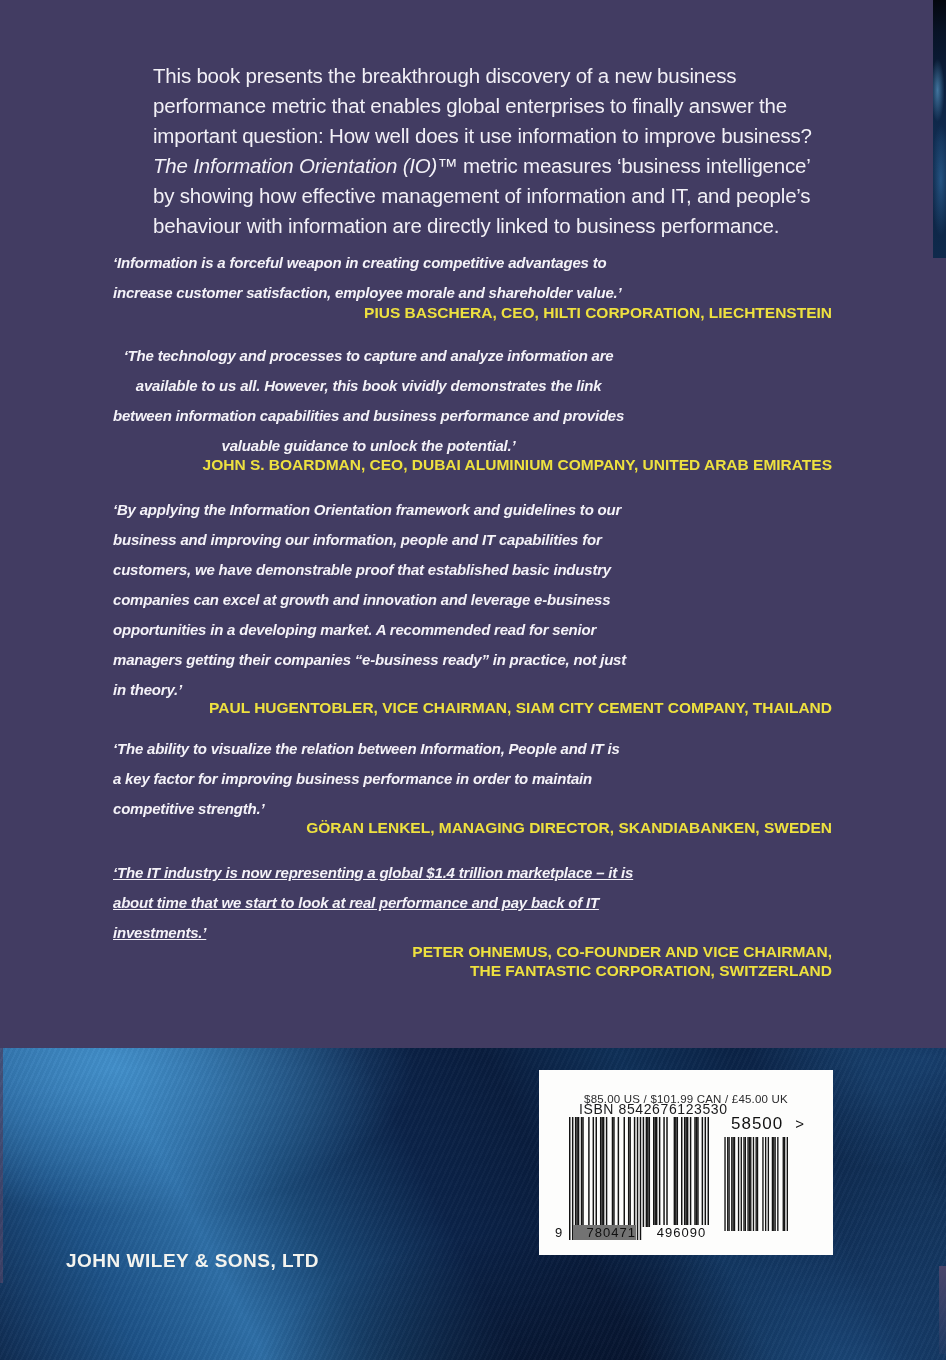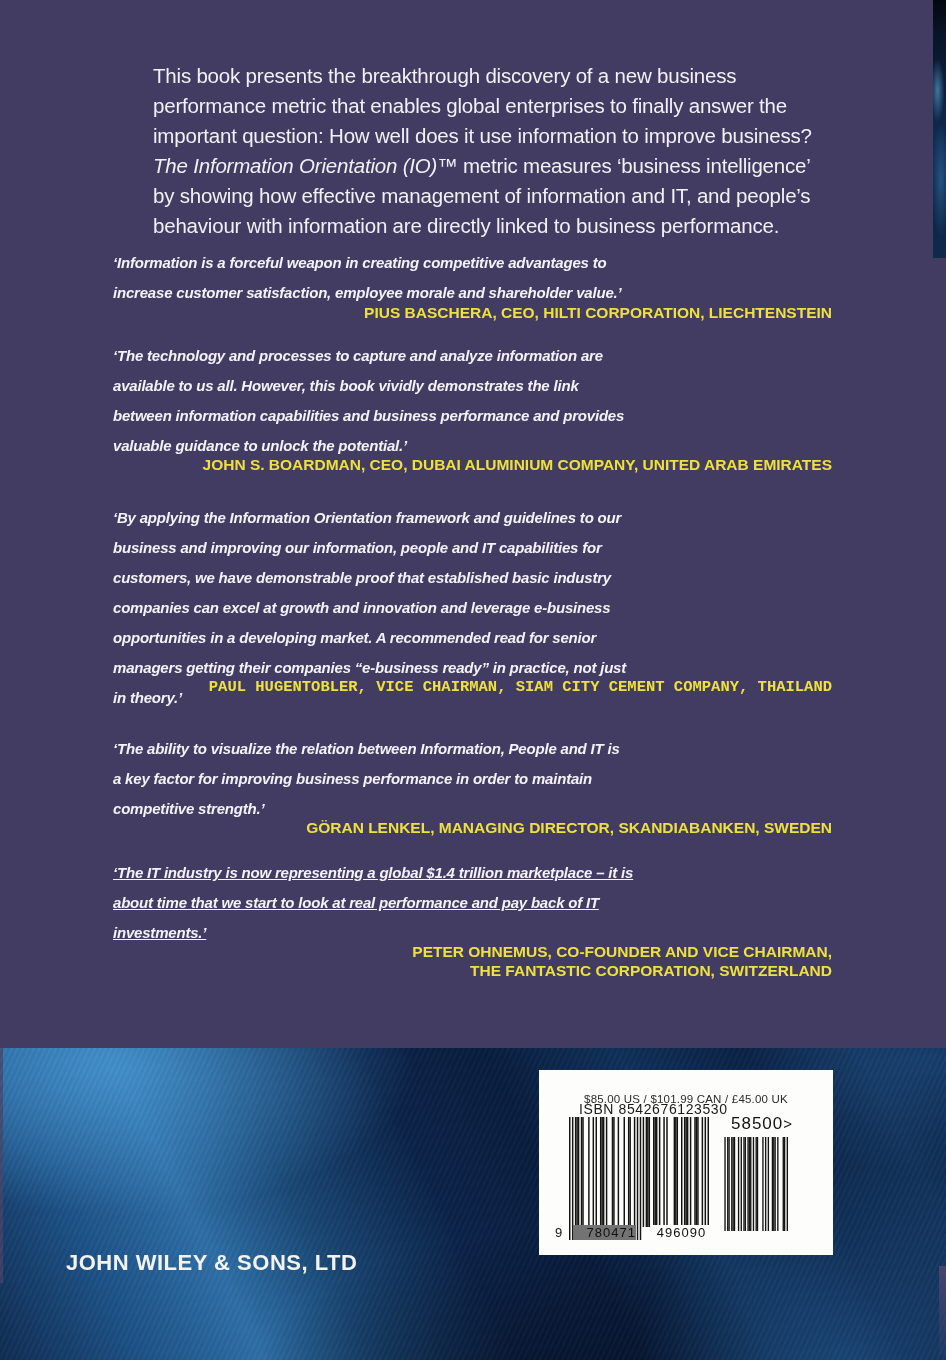--- a/index.html
+++ b/index.html
@@ -21,22 +21,22 @@
     position:absolute;left:0;
     color:#f4f2f8;font-size:15px;line-height:30px;letter-spacing:-0.2px;
     font-style:italic;font-weight:700;white-space:pre;
   }
   .attribution{
     position:absolute;left:0;width:100%;
     color:#eee13f;font-size:15.5px;line-height:19px;font-weight:700;
     text-align:right;white-space:pre;
   }
   .q1{top:248px;} .a1{top:303px;}
-  .q2{top:341px;} .a2{top:455px;}
-  .q3{top:495px;margin-top:8px;} .a3{top:678px;font-family:Liberation Mono, monospace;}
+  .q2{top:341px;text-align:center;} .a2{top:455px;}
+  .q3{top:495px;} .a3{top:698px;}
   .q4{top:734px;} .a4{top:818px;}
   .q5{top:858px;text-decoration:underline;} .a5{top:942px;}
 
   
   .front-edge{
     position:absolute;right:0;top:0;width:13px;height:258px;
     background:
       radial-gradient(ellipse 10px 45px at 35% 35%, rgba(110,185,235,.55), rgba(110,185,235,0) 70%),
       radial-gradient(ellipse 14px 80px at 60% 70%, rgba(60,130,190,.5), rgba(60,130,190,0) 70%),
       linear-gradient(180deg,#04070e 0%,#081326 12%,#0c2140 35%,#102c50 55%,#0d2444 75%,#0f2a4c 100%);
@@ -57,38 +57,38 @@
     background:repeating-linear-gradient(115deg, rgba(255,255,255,.025) 0 2px, rgba(0,0,0,.03) 2px 5px);
     pointer-events:none;
   }
   .left-sliver{position:absolute;left:0;top:0;width:3px;height:235px;background:rgba(74,68,104,.75);}
   .corner-sliver{
     position:absolute;right:0;top:1266px;width:7px;height:88px;
     background:linear-gradient(180deg, rgba(76,70,107,.95), rgba(76,70,107,.15));
   }
   .publisher{
     position:absolute;left:66px;top:1250px;
-    color:#f3f3ee;font-size:22px;font-weight:700;letter-spacing:.5px;white-space:pre;
+    color:#f3f3ee;font-size:19px;font-weight:700;letter-spacing:.5px;white-space:pre;
   }
 
   
   .barcode-panel{
     position:absolute;left:539px;top:1070px;width:294px;height:185px;
     background:#fdfdfc;color:#1d1d1f;
   }
   .price{position:absolute;top:11px;left:0;width:100%;text-align:center;font-size:11.5px;letter-spacing:.2px;color:#2b2b2d;margin-top:12px;}
   .isbn{position:absolute;top:31px;left:40px;font-size:14px;letter-spacing:.6px;color:#1b1b1d;}
   .bc-main{position:absolute;left:30px;top:47px;width:140px;height:123px;}
   .bc-main svg{display:block;width:100%;height:100%;}
   .bc-digit{position:absolute;font-size:13px;color:#111;line-height:15px;}
   .d9{left:16px;top:155px;}
   .dg1{left:34px;top:155px;width:63px;text-align:right;background:#737373;letter-spacing:1px;}
   .dg2{left:104px;top:155px;width:61px;text-align:center;background:#fdfdfc;letter-spacing:1px;margin-left:8px;}
   .bc-addon{position:absolute;left:184px;top:44px;width:84px;}
-  .addon-label{display:flex;justify-content:flex-start;gap:0;align-items:baseline;padding-left:8px;
+  .addon-label{display:flex;justify-content:flex-start;gap:12px;align-items:baseline;padding-left:8px;
     font-size:17px;color:#111;letter-spacing:1px;}
   .addon-arrow{font-size:15px;letter-spacing:0;}
   .addon-bars{margin-top:3px;width:65px;height:94px;}
   .addon-bars svg{display:block;width:100%;height:100%;}
 </style>
 </head>
 <body>
 
 <div class="cover">
 

